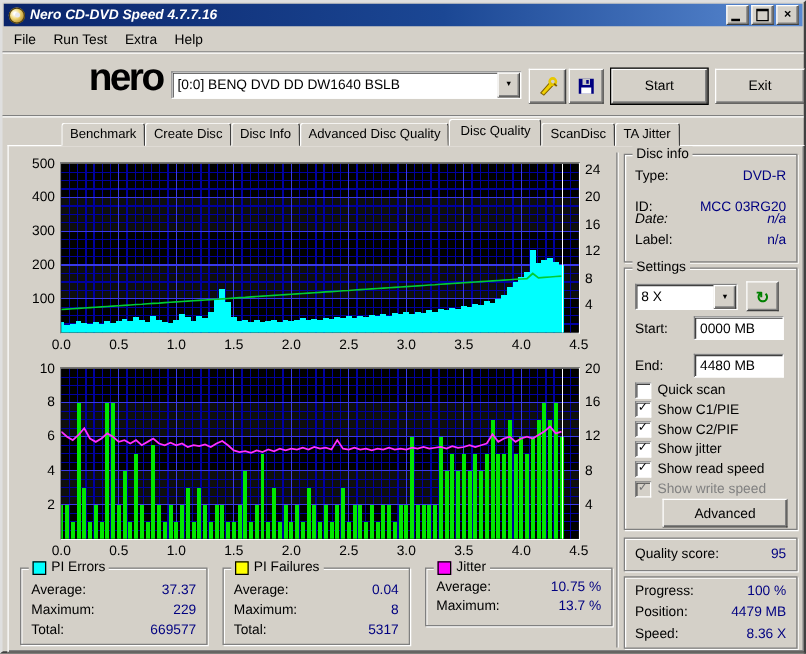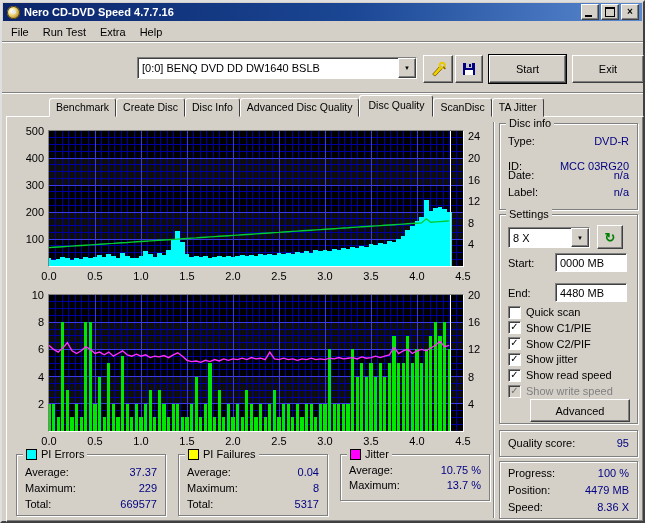--- a/index.html
+++ b/index.html
@@ -1,21 +1,21 @@
 <!DOCTYPE html>
 <html><head>
 <meta charset="utf-8">
 <style>
   html,body{margin:0;padding:0;width:645px;height:523px;overflow:hidden;
     font-family:"Liberation Sans",sans-serif;font-size:11px;color:#000;background:#d4d0c8;}
   #win{position:relative;width:645px;height:523px;box-sizing:border-box;
     background:#d4d0c8;border:2px solid;border-color:#dfdfdf #404040 #404040 #dfdfdf;}
   
   .titlebar{position:absolute;left:1px;top:1px;right:1px;height:18px;
-    background:linear-gradient(90deg,#0a246a,#1b4794 55%,#5a8ad2);display:flex;align-items:center;padding:0 2px;}
+    background:linear-gradient(90deg,#0a246a,#1b4794 55%,#5a8ad2);display:flex;align-items:center;padding:0 2px;font-style:italic;}
   .appicon{width:13px;height:13px;border-radius:50%;margin:0 4px 0 2px;
     background:radial-gradient(circle at 38% 38%,#ffffff 8%,#f0d878 35%,#b89030 70%,#705810);
     box-shadow:inset 0 0 0 1px #504010;position:relative;}
   .appicon:after{content:"";position:absolute;left:4.5px;top:4.5px;width:4px;height:4px;border-radius:50%;background:#e8e8f0;}
   .title{color:#fff;font-weight:bold;flex:1;white-space:nowrap;}
   .winbtns{display:flex;gap:2px;margin-right:1px;}
   .wbtn{width:16px;height:14px;background:#d4d0c8;border:1px solid;border-color:#fff #404040 #404040 #fff;
     box-shadow:inset -1px -1px 0 #808080;display:flex;align-items:center;justify-content:center;
     font-size:10px;font-weight:bold;line-height:10px;position:relative;}
   .glyph-min{position:absolute;left:3px;bottom:2px;width:7px;height:2px;background:#000;}
@@ -90,20 +90,21 @@
 
   <div class="menubar" id="menubar">
       <span class="menuitem">File</span>
       <span class="menuitem">Run Test</span>
       <span class="menuitem">Extra</span>
       <span class="menuitem">Help</span>
     </div>
   <div class="hsep" style="top:39px;"></div>
 
   <div class="logo">
+    <div class="logo1">nero</div>
   </div>
   <div class="combo" style="left:135px;top:55px;width:278px;height:20px;z-index:5;">
     <span class="combo-text">[0:0]   BENQ DVD DD DW1640 BSLB</span>
     <span class="combo-btn">
         <span>▼</span>
       </span>
   </div>
   <div class="btn3d" style="left:421px;top:53px;width:28px;height:26px;">
     <svg width="17" height="17" viewBox="0 0 16 16">
       <path d="M2.5 12.5 L9.5 4.5 L11.8 6.8 L4.8 14.2 Z" fill="#f0d000" stroke="#806000" stroke-width="0.8"></path>
@@ -618,21 +619,21 @@
     <span class="gtitle">Disc info</span>
     <div></div>
   <div class="srow" style="top: 10px;">
         <span class="slabel">Type:</span>
         <span class="svalue">DVD-R</span>
       </div>
       <div class="srow" style="top: 35px;">
         <span class="slabel">ID:</span>
         <span class="svalue">MCC 03RG20</span>
       </div>
-      <div class="srow" style="top: 44px;">
+      <div class="srow" style="top: 44px; font-style: italic;">
         <span class="slabel">Date:</span>
         <span class="svalue">n/a</span>
       </div>
       <div class="srow" style="top: 61px;">
         <span class="slabel">Label:</span>
         <span class="svalue">n/a</span>
       </div>
     </div>
 
   <div class="groupbox" style="left:497px;top:212px;width:137px;height:208px;" id="settingsbox">

